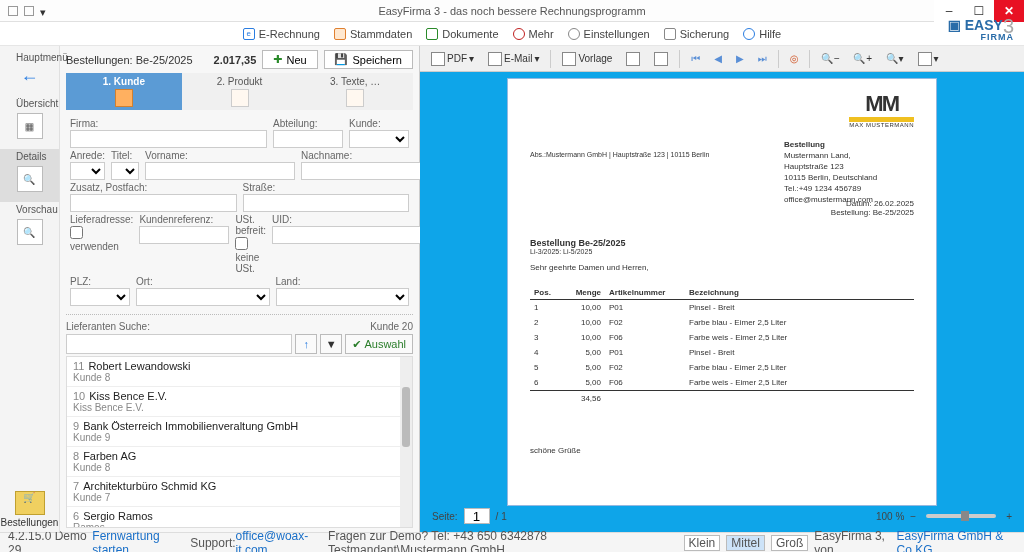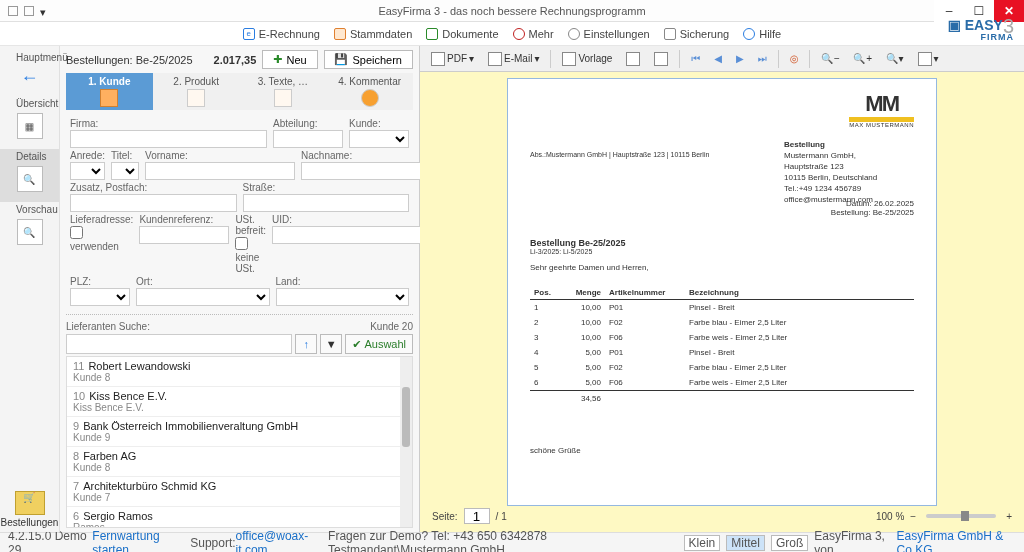--- a/index.html
+++ b/index.html
@@ -56,21 +56,21 @@
   .searchbar .sb { width:22px; height:20px; border:1px solid #bbb; background:#fafafa; display:flex; align-items:center; justify-content:center;}
   .searchbar .ausw { height:20px; border:1px solid #bbb; background:#fafafa; padding:0 6px; display:flex; align-items:center; gap:3px; color:#2a7d2a;}
   .list { flex:1; overflow:hidden; border:1px solid #ddd; background:#fff; position:relative;}
   .list .li { padding:3px 6px; border-bottom:1px solid #eee;}
   .list .li .num { color:#888; margin-right:4px;}
   .list .li .name { font-weight:normal; color:#222;}
   .list .li .sub { color:#888; font-size:10px;}
   .list .scroll { position:absolute; right:0; top:0; bottom:0; width:12px; background:#eee;}
   .list .scroll .thumb { position:absolute; left:2px; right:2px; top:30px; height:60px; background:#bbb; border-radius:3px;}
   
-  .right { flex:1; display:flex; flex-direction:column; background:#fef9c3;}
+  .right { flex:1; display:flex; flex-direction:column; background:#0ea5e9;}
   .toolbar2 { height:26px; background:#f0f0f0; border-bottom:1px solid #ccc; display:flex; align-items:center; gap:4px; padding:0 6px; font-size:10px;}
   .toolbar2 .tbtn { display:flex; align-items:center; gap:2px; padding:1px 4px; border:1px solid transparent; border-radius:2px;}
   .toolbar2 .tico2 { width:14px; height:14px; border:1px solid #888; display:inline-block; background:#fff;}
   .toolbar2 .vsep { width:1px; height:18px; background:#ccc; margin:0 2px;}
   .preview-wrap { flex:1; display:flex; flex-direction:column; align-items:center; padding:6px; overflow:hidden;}
   .page { width:430px; height:440px; background:#fff; border:1px solid #94b8e0; padding:16px 22px; font-size:8px; color:#333; position:relative;}
   .page .logo2 { position:absolute; right:22px; top:12px; text-align:center;}
   .page .logo2 .big { font-size:22px; font-weight:900; letter-spacing:-2px;}
   .page .logo2 .bar { height:5px; background:#f0c020;}
   .page .logo2 .small { font-size:6px; letter-spacing:.5px;}
@@ -185,21 +185,20 @@
         </button>
       <button class="btn">
           <span>💾</span>
           <span>Speichern</span>
         </button>
     </div>
     <div class="tabs">
       <div class="tab sel"><span>1. Kunde</span><span class="tico"></span></div>
       <div class="tab"><span>2. Produkt</span><span class="tico"></span></div>
       <div class="tab"><span>3. Texte, …</span><span class="tico"></span></div>
-      <div class="tab"><span>4. Kommentar</span><span class="tico" style="background:#f7a030;border-radius:50%;"></span></div>
     </div>
 
     <div class="form">
       <div class="row">
         <div class="fld" style="flex:1">
             <label>Firma:</label>
             <input type="text" style="">
           </div>
         <div class="fld" style="width:70px">
             <label>Abteilung:</label>
@@ -351,21 +350,21 @@
 
     <div class="preview-wrap">
       <div class="page">
         <div class="logo2">
           <div class="big">MM</div>
           <div class="bar"></div>
           <div class="small">MAX MUSTERMANN</div>
         </div>
         <div class="addr">
           <div class="hd">Bestellung</div>
-          <div>Mustermann GmbH,</div>
+          <div>Mustermann Land,</div>
           <div>Hauptstraße 123</div>
           <div>10115 Berlin, Deutschland</div>
           <div>Tel.:+49 1234 456789</div>
           <div>office@mustermann.com</div>
         </div>
         <div class="sender">Abs.:Mustermann GmbH | Hauptstraße 123 | 10115 Berlin</div>
         <div class="meta">
           <div>Datum: 26.02.2025</div>
           <div>Bestellung: Be-25/2025</div>
         </div>

